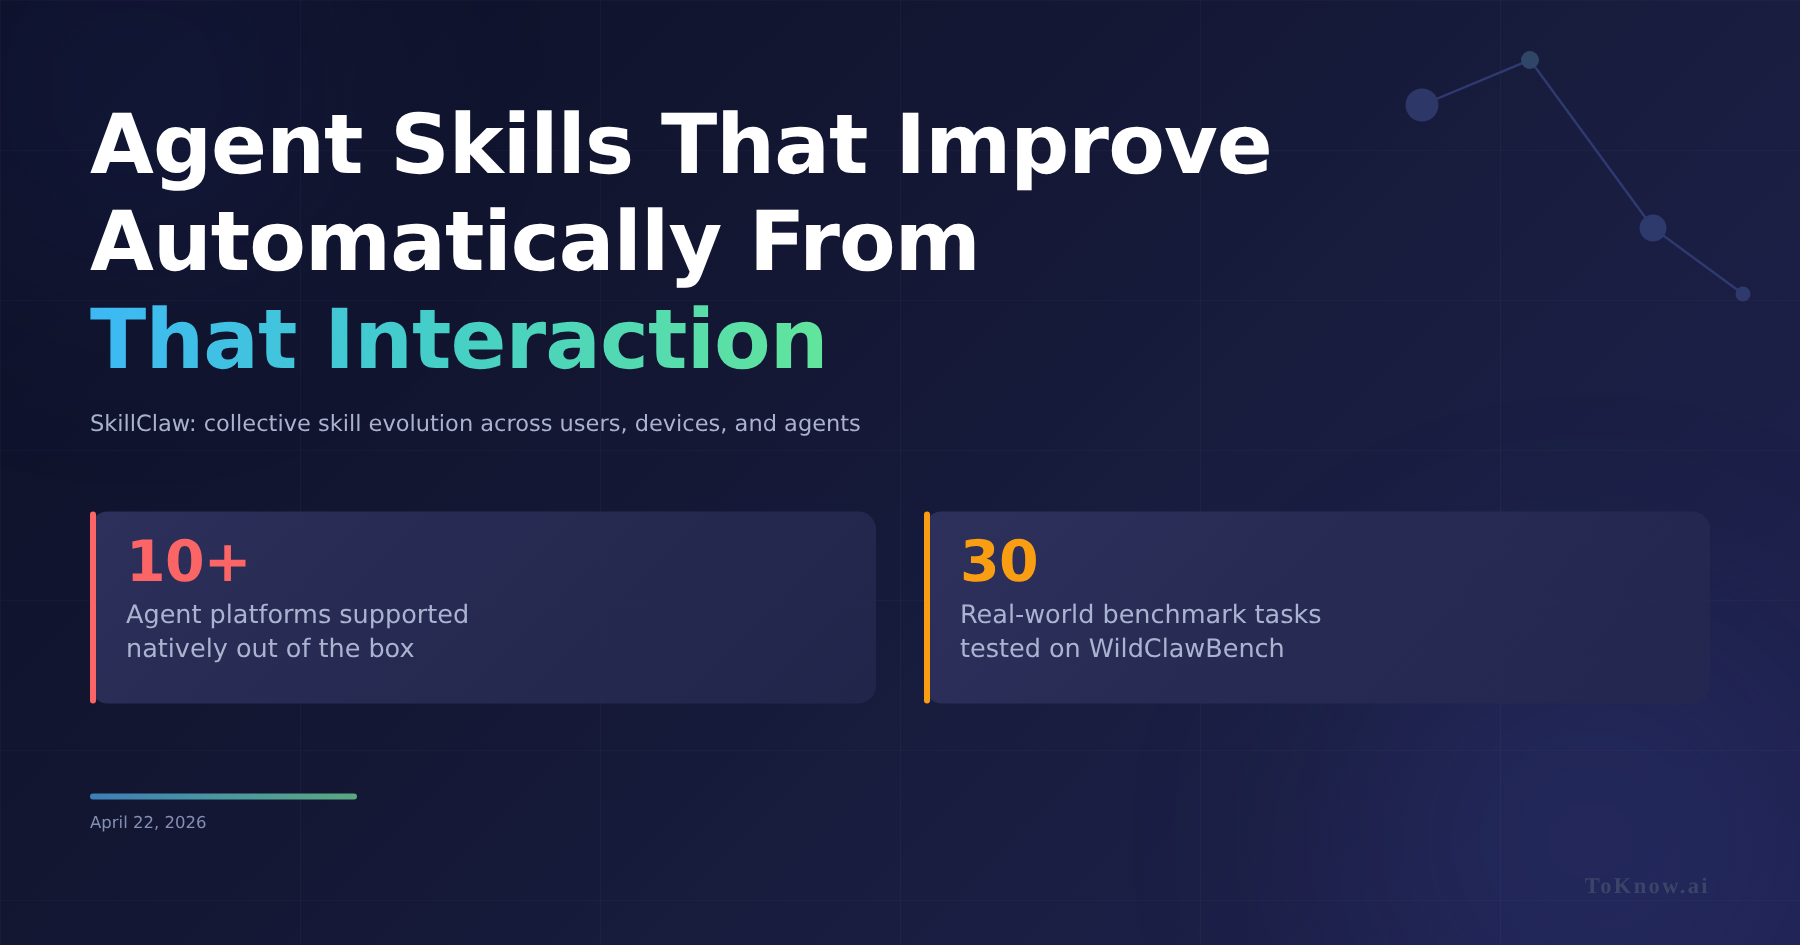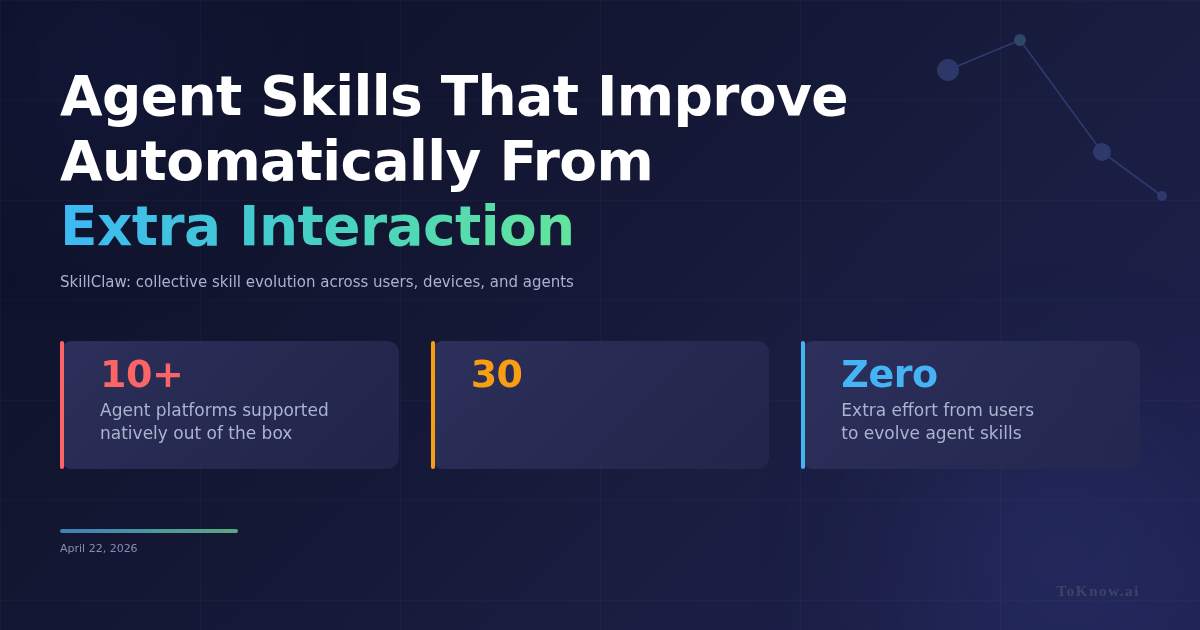--- a/index.html
+++ b/index.html
@@ -92,21 +92,21 @@
     width:1080px;
     display:flex;
     gap:32px;
   }
   .stat-card {
     position:relative;
     flex:1 1 0;
     height:128px;
     background:linear-gradient(135deg, rgba(46,50,94,0.92) 0%, rgba(36,40,78,0.78) 100%);
     border-radius:12px;
-    padding:14px 18px 0 40px;
+    padding:14px 18px 0 24px;
   }
   .stat-bar {
     position:absolute;
     left:0; top:0;
     width:4px; height:128px;
     border-radius:3px;
   }
   .stat-value {
     font-size:38px;
     font-weight:700;
@@ -161,45 +161,41 @@
     <circle cx="110" cy="40" r="6" fill="#2f4668"></circle>
     <circle cx="192" cy="152" r="9" fill="#2e3a6b"></circle>
     <circle cx="252" cy="196" r="5" fill="#2e3a6b"></circle>
   </svg>
 
   <div class="content">
 
     <h1 class="headline">
       <span>Agent Skills That Improve</span><br>
       <span>Automatically From</span><br>
-      <span class="accent">Extra Interaction</span>
+      <span class="accent">That Interaction</span>
     </h1>
 
     <p class="subtitle">SkillClaw: collective skill evolution across users, devices, and agents</p>
 
     <div class="stats">
 
       <div class="stat-card">
         <div class="stat-bar" style="background: rgb(252, 101, 101);"></div>
         <div class="stat-value" style="color: rgb(252, 101, 101);">10+</div>
         <div class="stat-label">Agent platforms supported
 natively out of the box</div>
       </div>
 
       <div class="stat-card">
         <div class="stat-bar" style="background: rgb(249, 157, 18);"></div>
         <div class="stat-value" style="color: rgb(249, 157, 18);">30</div>
+        <div class="stat-label">Real-world benchmark tasks
+tested on WildClawBench</div>
       </div>
 
-      <div class="stat-card">
-        <div class="stat-bar" style="background: rgb(69, 180, 245);"></div>
-        <div class="stat-value" style="color: rgb(69, 180, 245);">Zero</div>
-        <div class="stat-label">Extra effort from users
-to evolve agent skills</div>
-      </div>
 
     </div>
 
     <div class="divider"></div>
     <div class="date">April 22, 2026</div>
     <div class="brand">ToKnow.ai</div>
 
   </div>
 </div>
 

